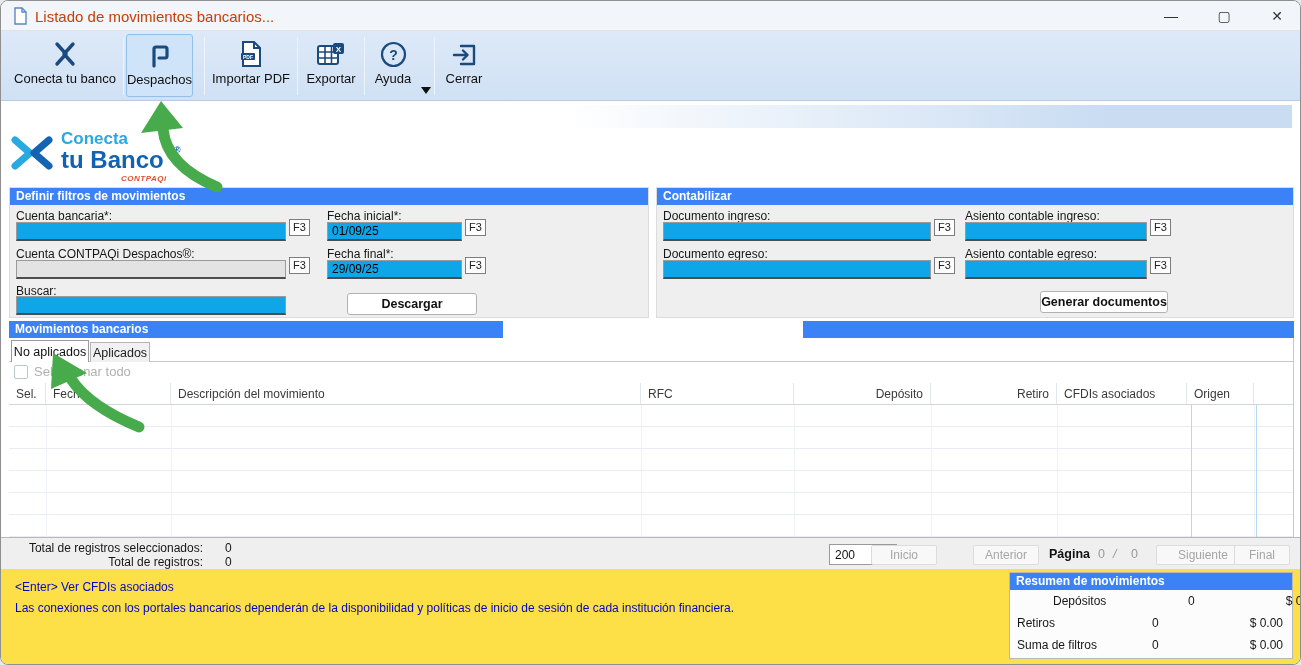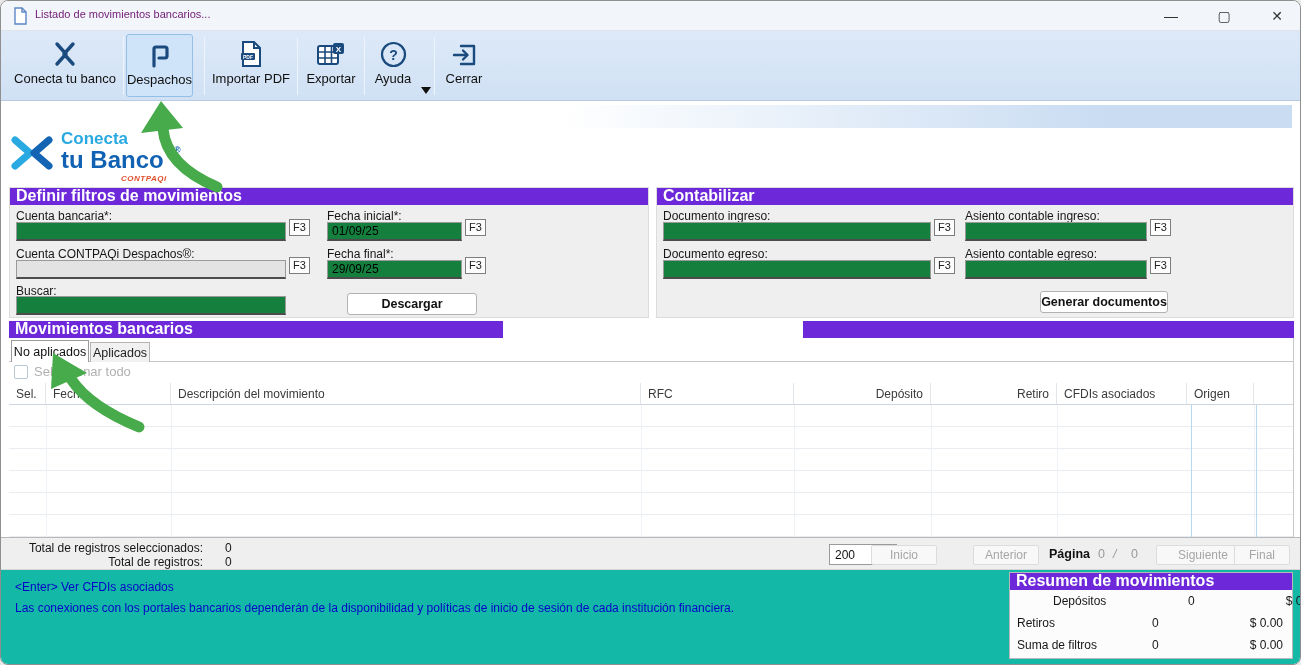--- a/index.html
+++ b/index.html
@@ -1,40 +1,40 @@
 <!DOCTYPE html>
 <html><head>
 <meta charset="utf-8">
 <style>
   html,body{margin:0;padding:0;background:#e9e9e9;font-family:"Liberation Sans",sans-serif;}
   #window{position:relative;width:1301px;height:665px;background:#ffffff;border:1px solid #8f8f8f;
           border-radius:8px;overflow:hidden;box-sizing:border-box;}
   .abs{position:absolute;box-sizing:border-box;}
   
   .titlebar{left:0;top:0;width:1301px;height:30px;background:#f2f5fa;border-bottom:1px solid #dfe3ea;}
-  .title-text{left:34px;top:7px;font-size:11px;color:#701a75;white-space:nowrap;}
+  .title-text{left:34px;top:7px;font-size:15px;color:#c2410c;white-space:nowrap;}
   .winbtn{top:0;height:30px;width:44px;display:flex;align-items:center;justify-content:center;
           font-size:14px;color:#333;cursor:default;}
   
   .toolbar{left:0;top:30px;width:1301px;height:70px;background:linear-gradient(#dde9f8,#d0e1f4);
            border-bottom:1px solid #b9cbe0;}
   .tbtn{top:3px;height:63px;display:flex;flex-direction:column;align-items:center;justify-content:flex-start;}
   .tbtn .ticon{height:34px;display:flex;align-items:flex-end;justify-content:center;}
   .tbtn .tlabel{font-size:13px;color:#10100f;margin-top:3px;white-space:nowrap;}
   .tbtn.selected{background:#cfe4f9;border:1px solid #94c0e8;border-radius:3px;}
   .tsep{top:6px;width:1px;height:58px;background:#bdd0e6;border-right:1px solid #eef4fb;}
   
   .banner{left:560px;top:104px;width:731px;height:23px;
           background:linear-gradient(to right,rgba(203,220,242,0),#c9dcf2 75%);}
   
   .group{background:#efefef;border:1px solid #dcdcdc;}
-  .ghdr{background:#6d28d9;color:#ffffff;font-weight:bold;font-size:16px;height:17px;
+  .ghdr{background:#3b82f6;color:#ffffff;font-weight:bold;font-size:12px;height:17px;
         line-height:16px;padding-left:6px;}
   .lbl{font-size:12px;color:#161616;white-space:nowrap;}
-  .inp{background:#15803d;border:1px solid #9a9a9a;border-bottom:2px solid #4c4c4c;font-size:12px;
+  .inp{background:#0ea5e9;border:1px solid #9a9a9a;border-bottom:2px solid #4c4c4c;font-size:12px;
        padding:1px 4px;font-family:"Liberation Sans",sans-serif;outline:none;}
   .inp.disabled{background:#e3e3e3;}
   .f3{background:#fdfdfd;border:1px solid #7d7d7d;font-size:11px;color:#222;text-align:center;
       width:21px;height:17px;line-height:15px;}
   .btn{background:#ffffff;border:1px solid #b2b2b2;border-radius:3px;font-weight:bold;font-size:12.5px;
        color:#111;display:flex;align-items:center;justify-content:center;font-family:"Liberation Sans",sans-serif;}
   
   .tabline{left:8px;top:360px;width:1284px;height:1px;background:#c6c6c6;}
   .tab-active{background:#ffffff;border:1px solid #9a9a9a;border-bottom:none;z-index:3;
               display:flex;align-items:center;justify-content:center;font-size:12.5px;color:#111;}
@@ -50,21 +50,21 @@
              border-bottom:1px solid #d6d6d6;}
   .tot-lbl{font-size:12px;color:#161616;text-align:right;width:196px;white-space:nowrap;}
   .tot-val{font-size:12px;color:#161616;}
   .pagesel{background:#ffffff;border:1px solid #9a9a9a;font-size:12px;color:#111;display:flex;
            align-items:center;justify-content:space-between;padding:0 5px;}
   .pagebtn{background:#f8f8f8;border:1px solid #dcdcdc;border-radius:2px;color:#a6a6a6;font-size:12px;
            display:flex;align-items:center;justify-content:center;}
   .pg-label{font-size:12.5px;font-weight:bold;color:#111;}
   .pg-num{font-size:12.5px;color:#9a9a9a;}
   
-  .footer{left:0;top:569px;width:1301px;height:96px;background:#14b8a6;}
+  .footer{left:0;top:569px;width:1301px;height:96px;background:#fde047;}
   .blue-note{font-size:12px;color:#0404c8;white-space:nowrap;}
   .resumen{left:1008px;top:571px;width:284px;height:87px;background:#fcfcfc;border:1px solid #b8b8b8;}
   .res-row{position:absolute;left:0;width:282px;height:20px;font-size:12px;color:#161616;}
   .res-label{position:absolute;left:7px;top:3px;}
   .res-count{position:absolute;left:142px;top:3px;}
   .res-amount{position:absolute;right:9px;top:3px;text-align:right;}
   svg{display:block;}
 </style>
 </head>
 <body>

